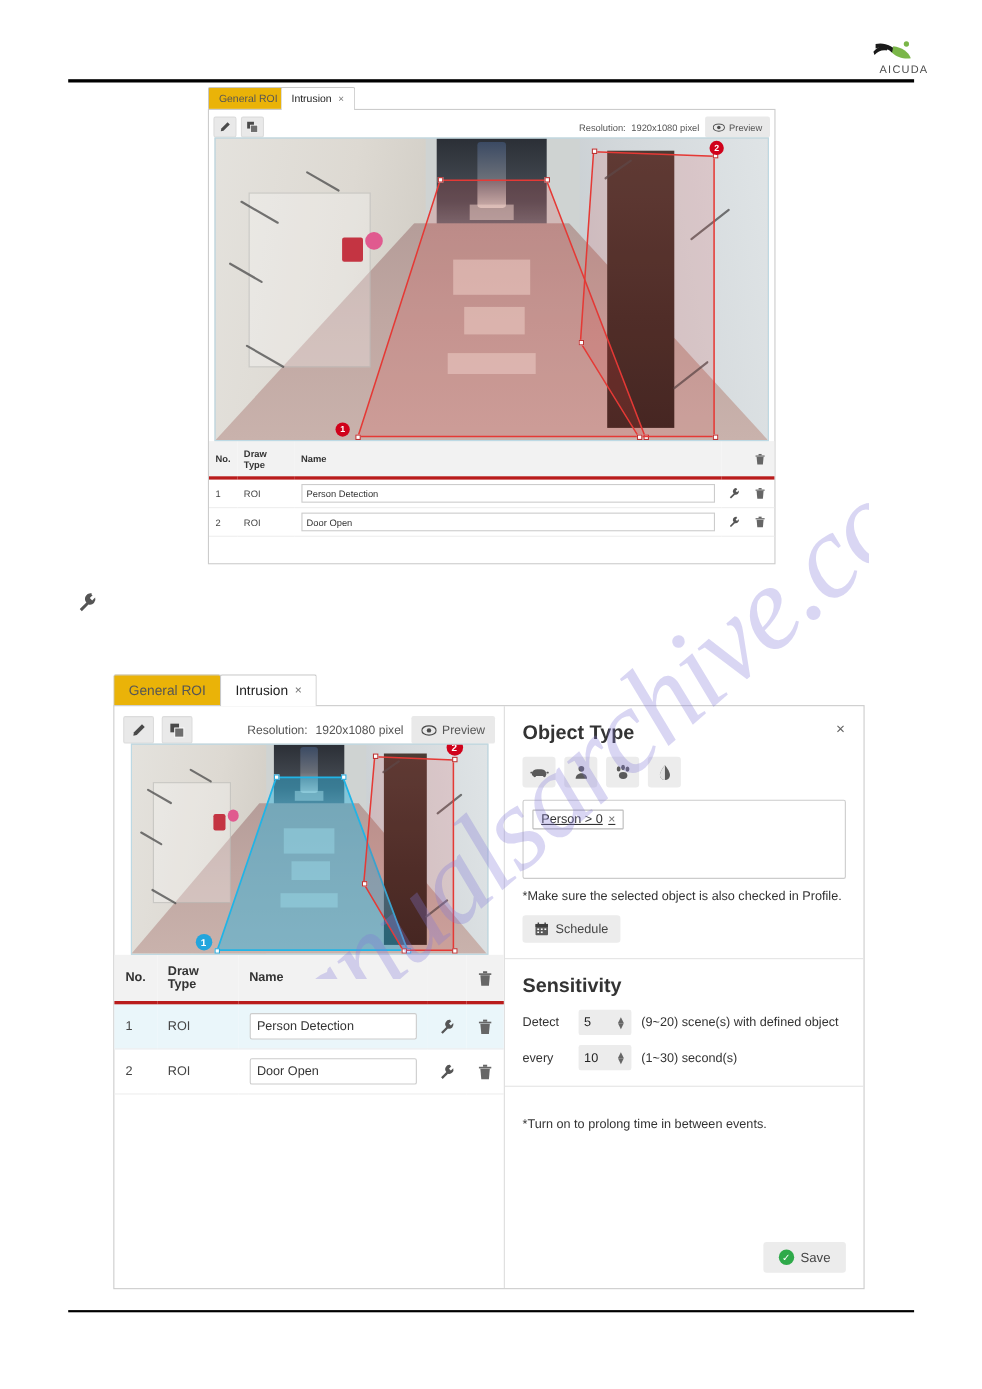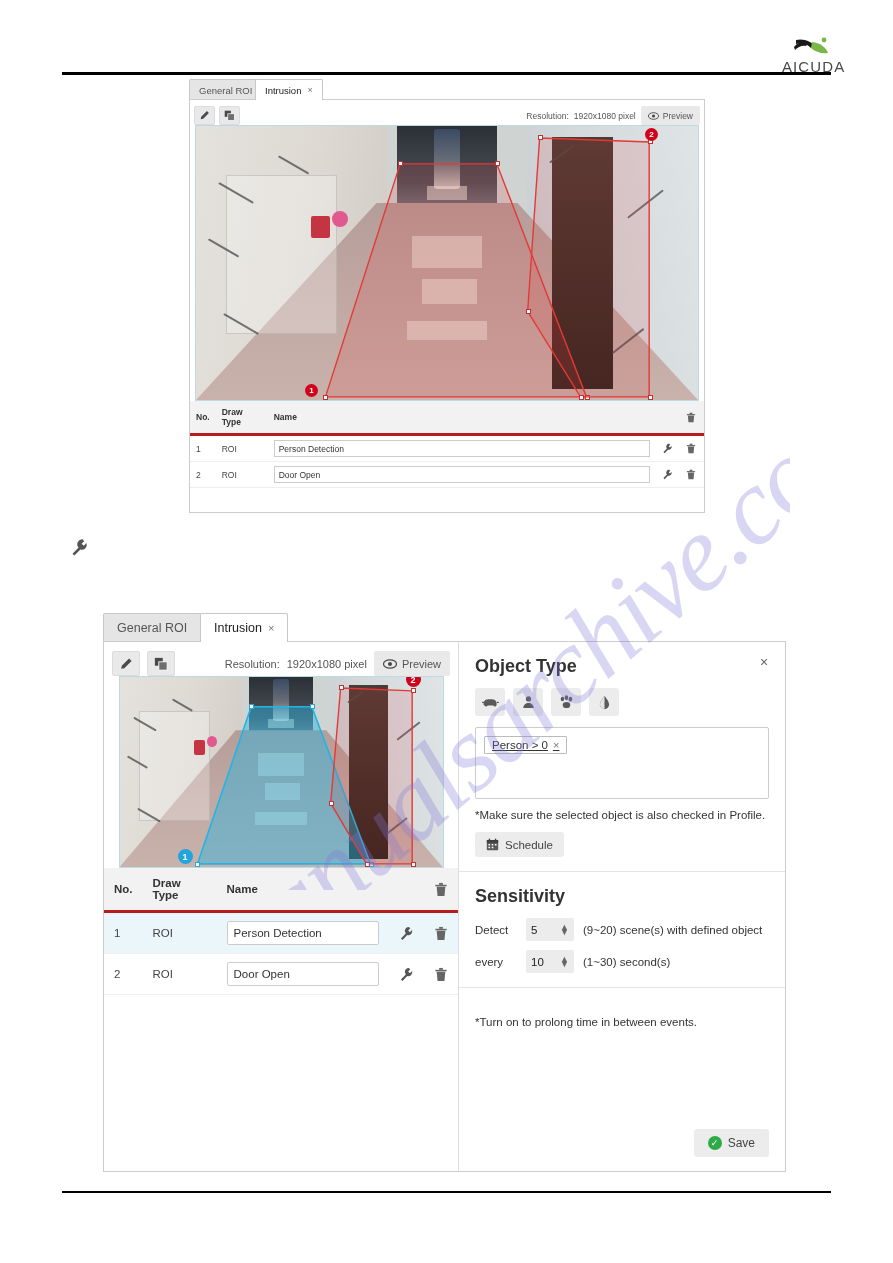--- a/index.html
+++ b/index.html
@@ -11,21 +11,21 @@
     position:relative;
     overflow:hidden;
     color:#333;
   }
 
   
   .page-logo { position:absolute; left:782px; top:36px; width:62px; height:34px; }
   .logo-swoosh { position:absolute; left:0; top:0; }
   .logo-text {
     position:absolute; left:0; top:22px; width:62px;
-    text-align:right; font-size:15px; letter-spacing:1.1px;
+    text-align:right; font-size:10px; letter-spacing:1.1px;
     color:#4a4a4a; font-family:"Liberation Sans", sans-serif;
   }
   .rule-top { position:absolute; left:62px; top:72px; width:769px; height:3px; background:#000; }
   .rule-bottom { position:absolute; left:62px; top:1191px; width:769px; height:2px; background:#000; }
 
   
   .watermark {
     position:absolute; left:150px; top:330px;
     width:640px; height:560px;
     pointer-events:none; z-index:40;
@@ -44,21 +44,21 @@
     letter-spacing:-2px;
   }
 
   
   .fig1 { position:absolute; left:189px; top:78px; width:516px; height:435px; z-index:5; }
 
   .tabs { position:relative; height:22px; }
   .tab {
     position:absolute; bottom:0; height:21px;
     border:1px solid #c8c8c8; border-bottom:none;
-    background:#e5e5e5; color:#555;
+    background:#eab308; color:#555;
     display:flex; align-items:center; padding:0 9px;
     font-size:9.5px; white-space:nowrap;
     border-radius:2px 2px 0 0;
   }
   .tab.active { background:#fff; color:#222; border-color:#c8c8c8; z-index:2;margin-top:29px; }
   .tab .tab-close { margin-left:6px; font-size:9px; color:#777; }
 
   .panelbox {
     position:absolute; left:0; right:0; top:21px; bottom:0;
     border:1px solid #ccc; background:#fff;

